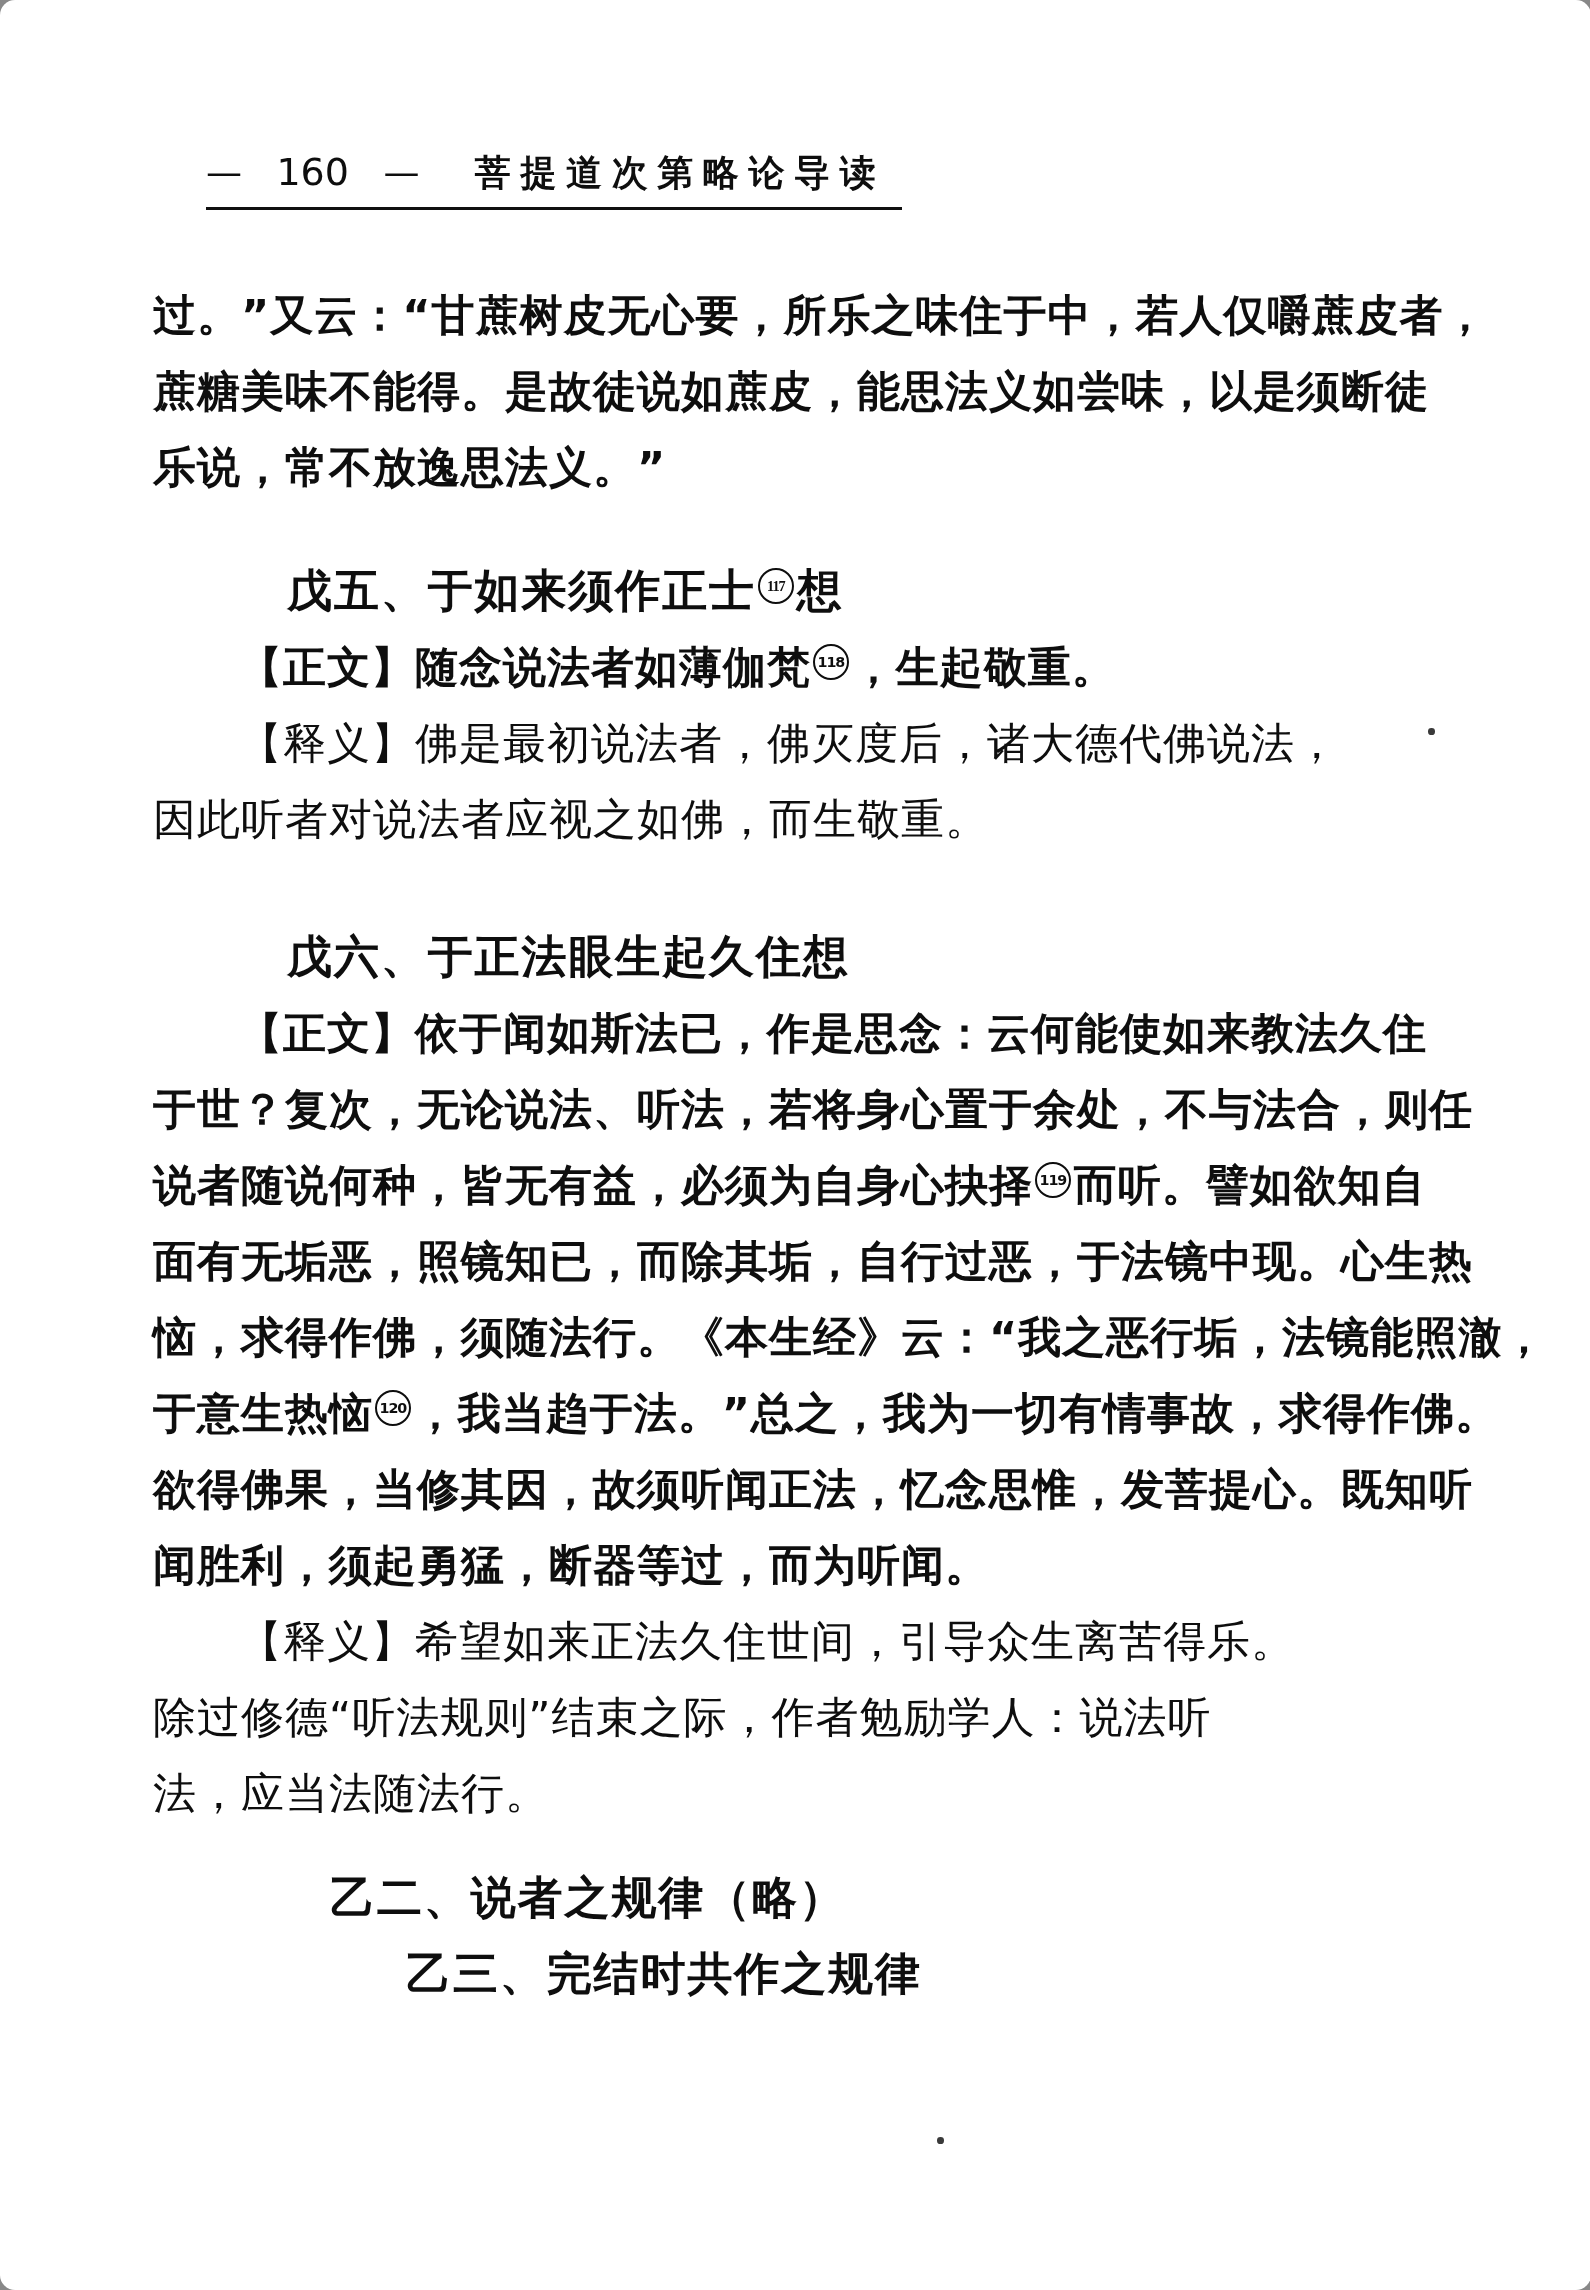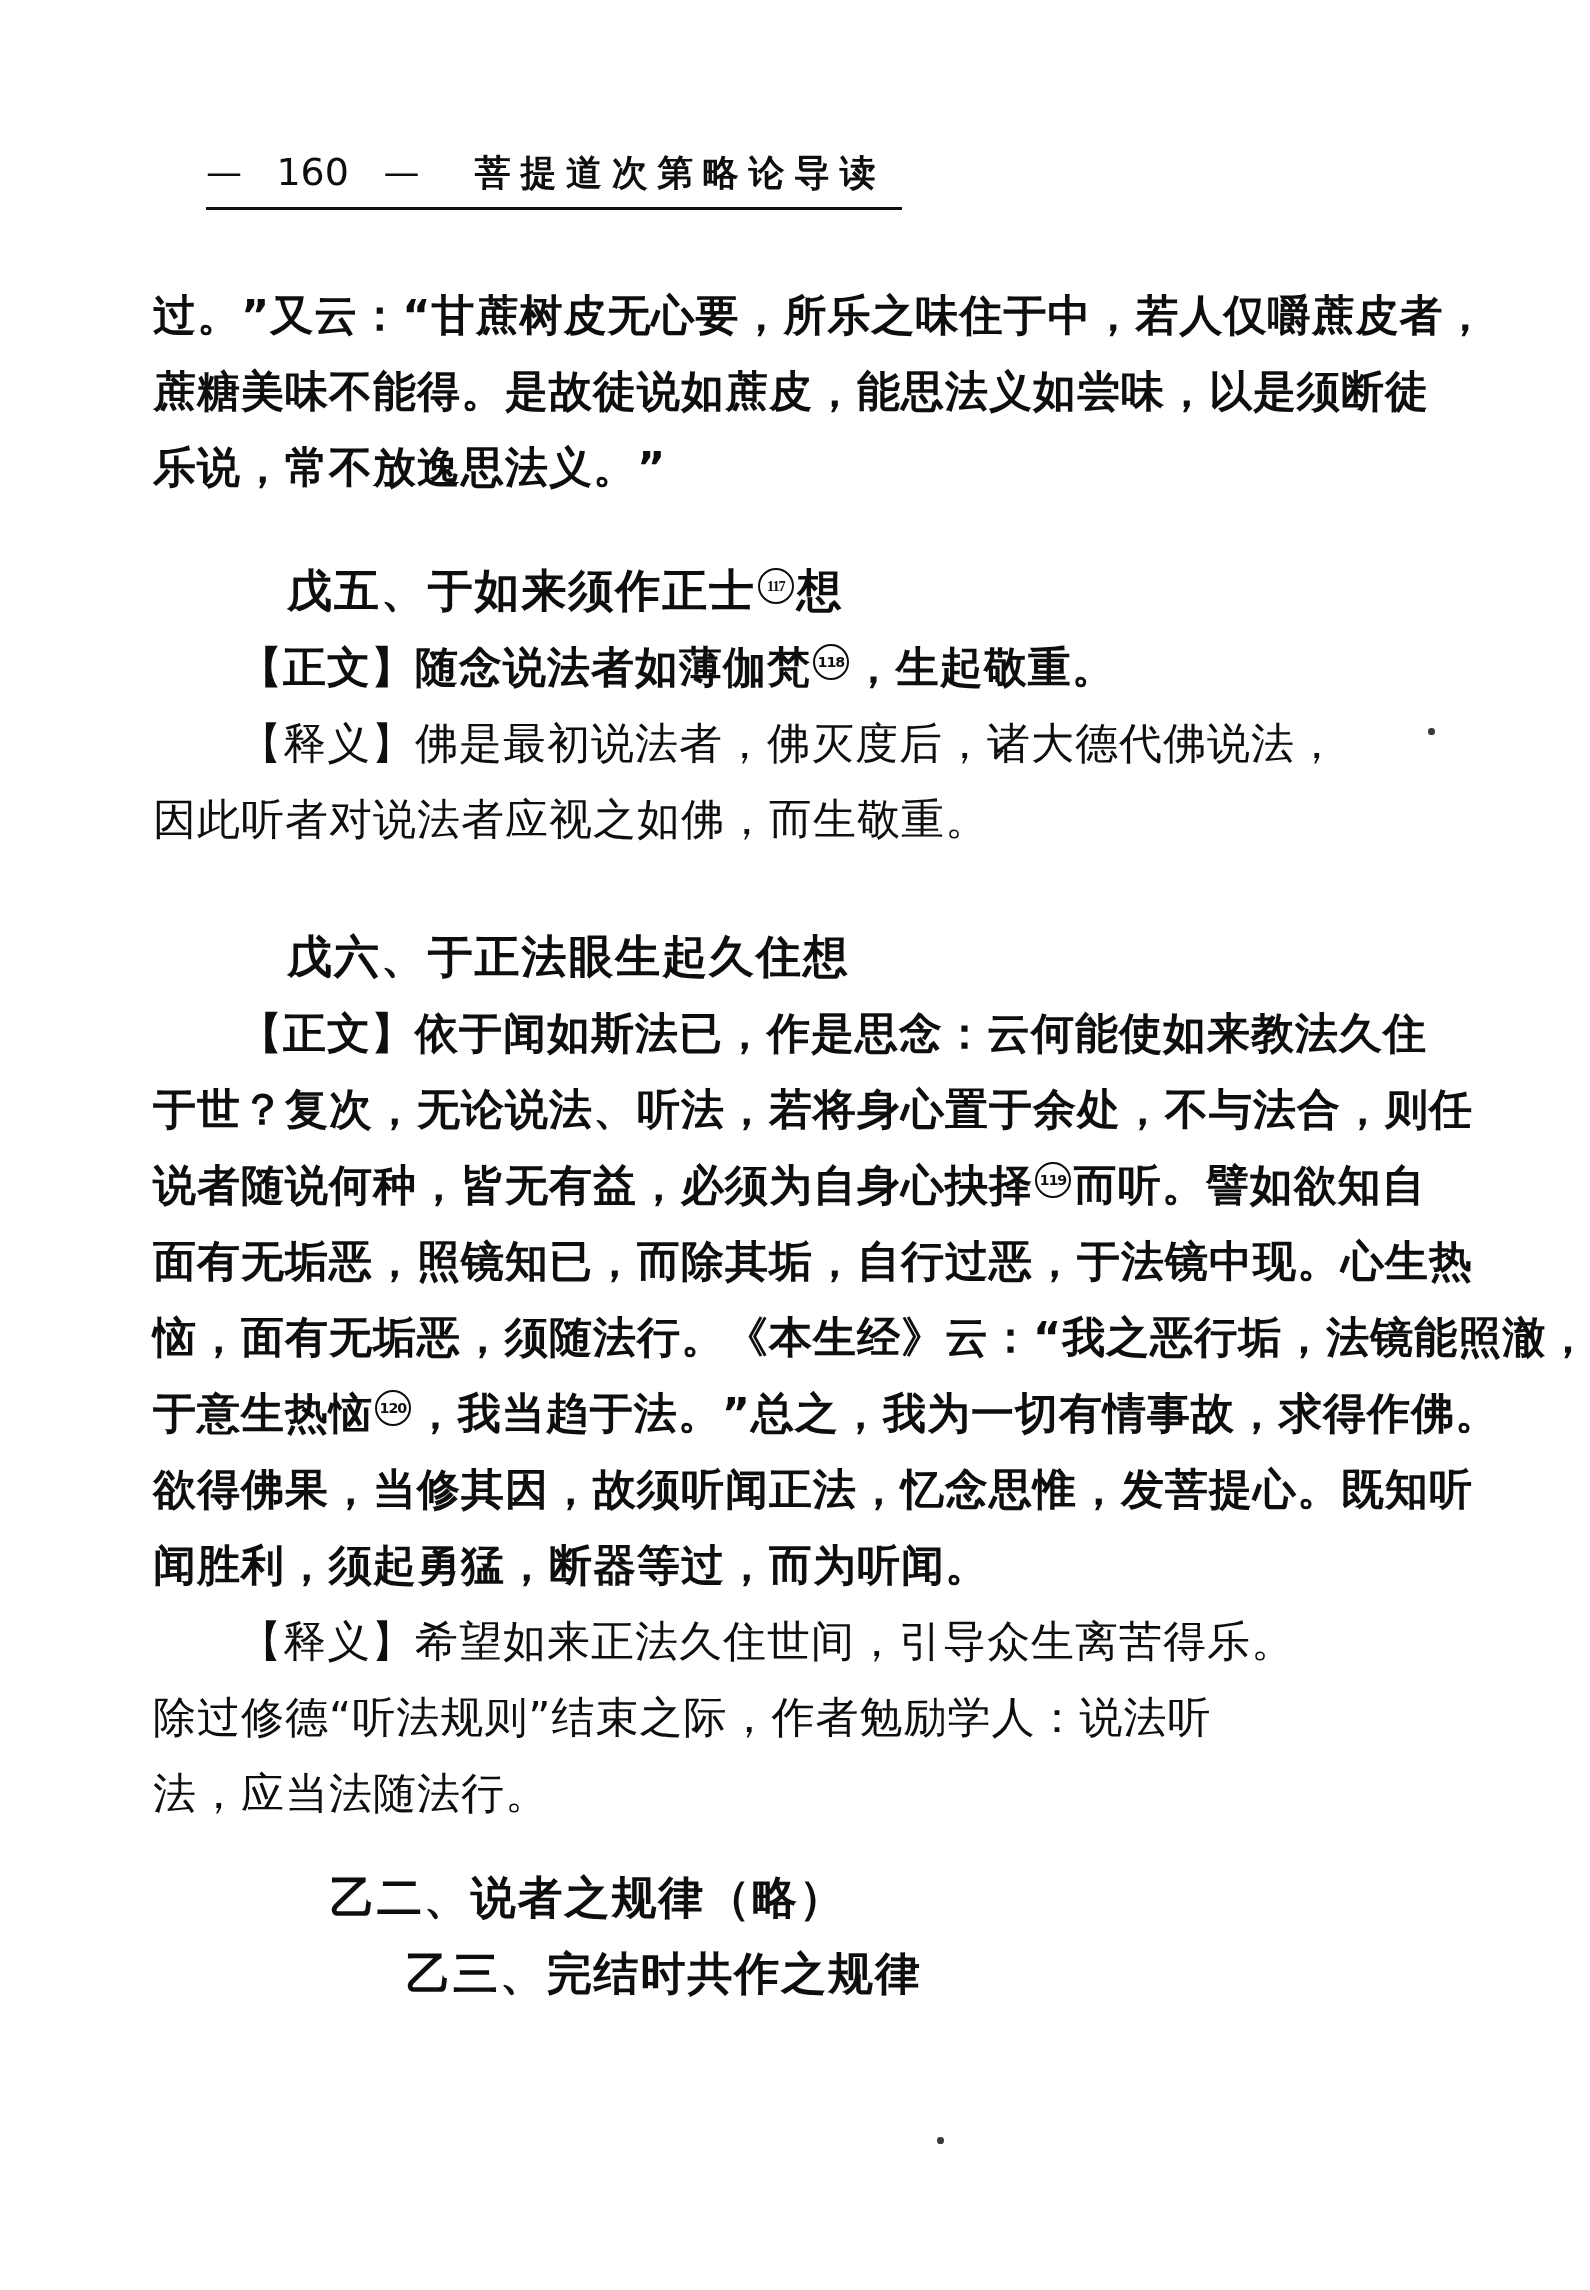--- a/index.html
+++ b/index.html
@@ -5,20 +5,21 @@
   html, body { margin: 0; padding: 0; background: #888; }
   .page {
     position: relative;
     width: 1591px;
     height: 2290px;
     margin: 0 auto;
     background: #ffffff;
     font-family: "DejaVu Sans", sans-serif;
     color: #0e0e0e;
     overflow: hidden;
+    border-radius: 15px;
   }
 
   
   .page-header {
     position: absolute;
     left: 206px;
     top: 151px;
     white-space: nowrap;
   }
   .hdr-rule {
@@ -117,21 +118,21 @@
         <div class="line"><span>因此听者对说法者应视之如佛，而生敬重。</span></div>
       </div>
       <div class="block heading bold" style="margin-top: 62px; margin-left: 134px;">
         <div class="line"><span>戊六、于正法眼生起久住想</span></div>
       </div>
       <div class="block para bold">
         <div class="line" style="padding-left: 2em;"><span>【正文】依于闻如斯法已，作是思念：云何能使如来教法久住</span></div>
         <div class="line"><span>于世？复次，无论说法、听法，若将身心置于余处，不与法合，则任</span></div>
         <div class="line"><span>说者随说何种，皆无有益，必须为自身心抉择</span><span class="fnote">119</span><span>而听。譬如欲知自</span></div>
         <div class="line"><span>面有无垢恶，照镜知已，而除其垢，自行过恶，于法镜中现。心生热</span></div>
-        <div class="line"><span>恼，面有无垢恶，须随法行。《本生经》云：“我之恶行垢，法镜能照澈，</span></div>
+        <div class="line"><span>恼，求得作佛，须随法行。《本生经》云：“我之恶行垢，法镜能照澈，</span></div>
         <div class="line"><span>于意生热恼</span><span class="fnote">120</span><span>，我当趋于法。”总之，我为一切有情事故，求得作佛。</span></div>
         <div class="line"><span>欲得佛果，当修其因，故须听闻正法，忆念思惟，发菩提心。既知听</span></div>
         <div class="line"><span>闻胜利，须起勇猛，断器等过，而为听闻。</span></div>
       </div>
       <div class="block para">
         <div class="line" style="padding-left: 2em;"><span>【释义】希望如来正法久住世间，引导众生离苦得乐。</span></div>
         <div class="line"><span>除过修德“听法规则”结束之际，作者勉励学人：说法听</span></div>
         <div class="line"><span>法，应当法随法行。</span></div>
       </div>
       <div class="block heading bold" style="margin-top: 29px; margin-left: 177px;">

